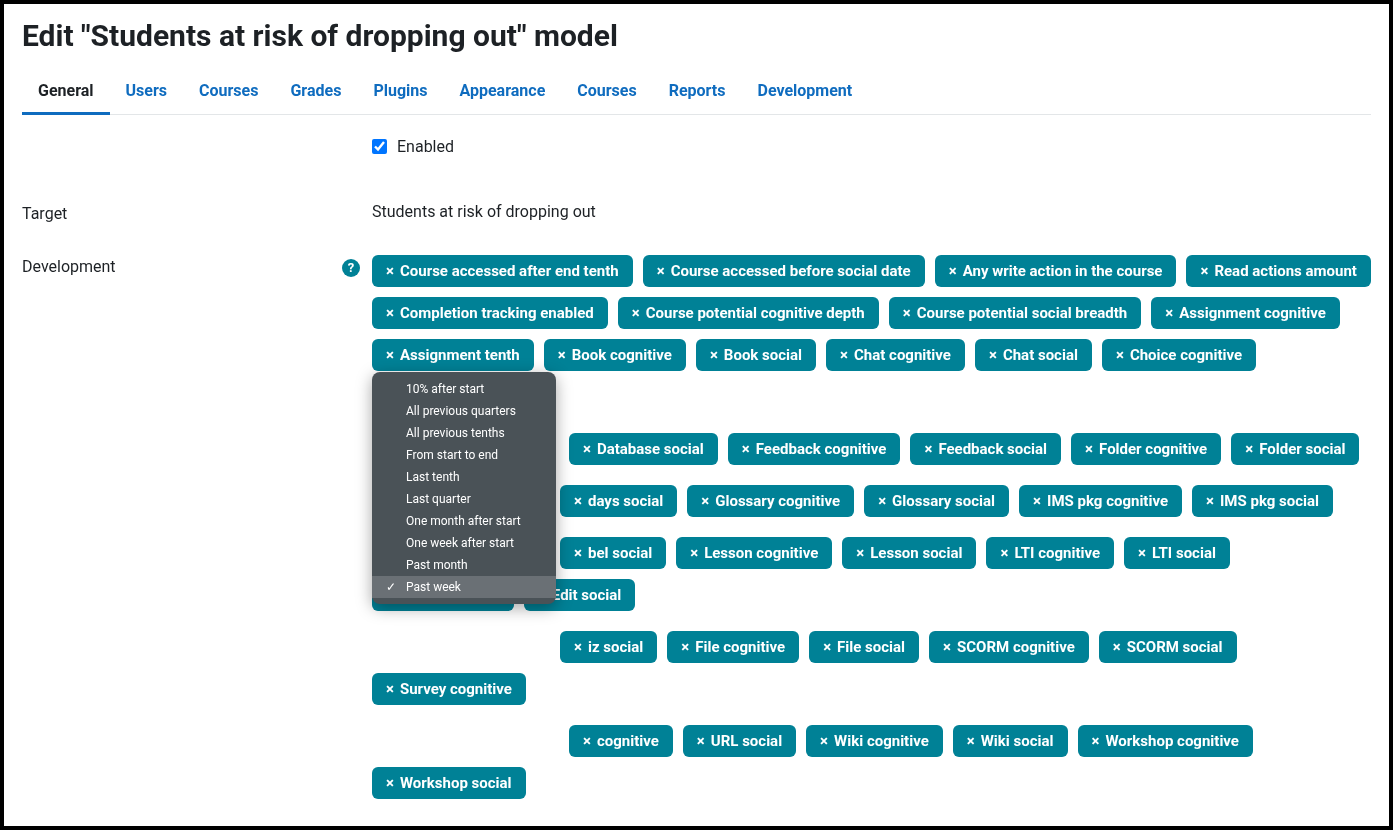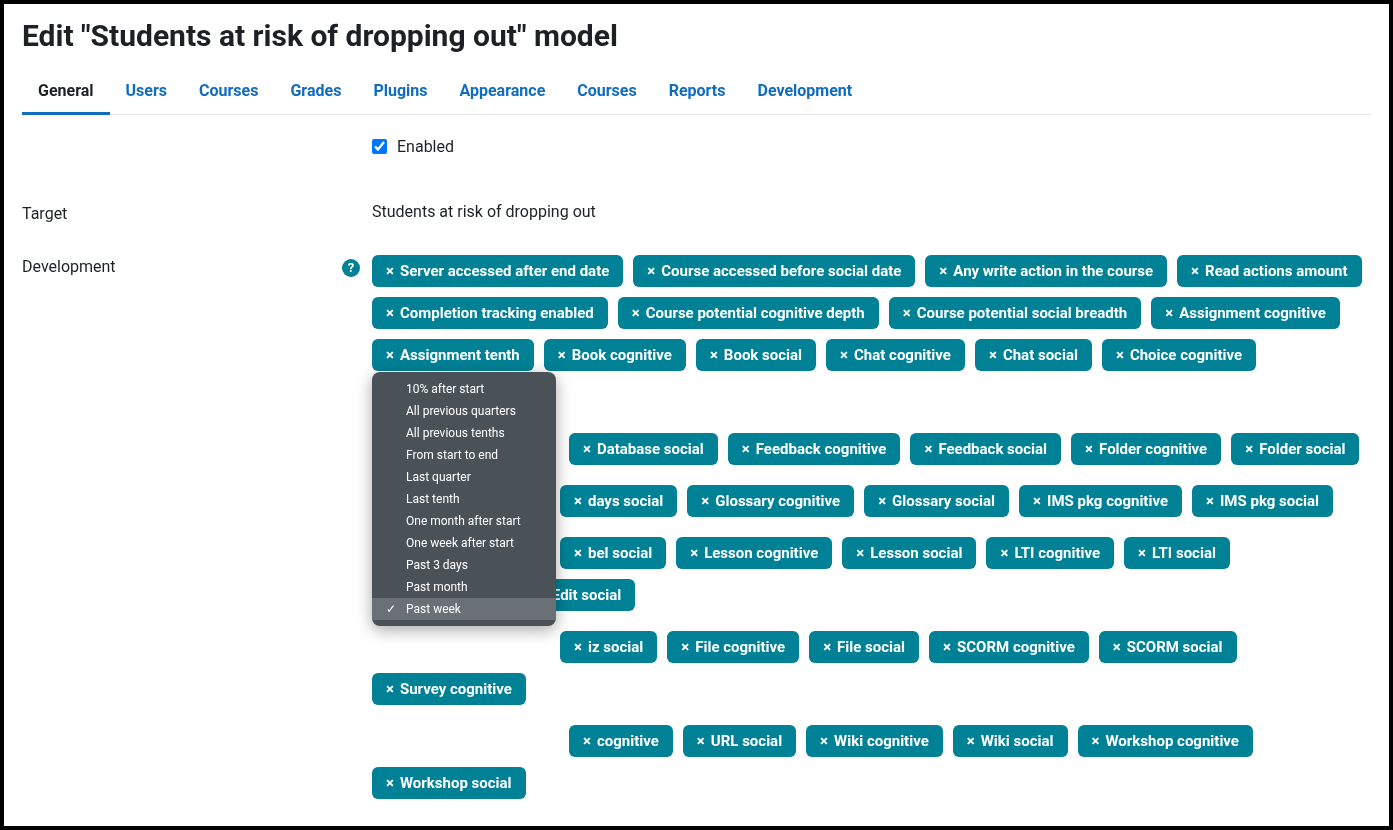--- a/index.html
+++ b/index.html
@@ -74,21 +74,21 @@
 
     <div class="form-row" style="margin-bottom:8px;">
       <div class="form-label">
         <span>Development</span>
         <span class="help"><span class="help-circle">?</span></span>
       </div>
       <div class="form-value" style="position:relative;">
         <div class="tags" id="tags">
             <span class="tag">
               <span class="x">×</span>
-              <span>Server accessed after end date</span>
+              <span>Course accessed after end tenth</span>
             </span>
             <span class="tag">
               <span class="x">×</span>
               <span>Course accessed before social date</span>
             </span>
             <span class="tag">
               <span class="x">×</span>
               <span>Any write action in the course</span>
             </span>
             <span class="tag">
@@ -287,37 +287,33 @@
       <div class="opt">
         <span class="chk"></span>
         <span>All previous tenths</span>
       </div>
       <div class="opt">
         <span class="chk"></span>
         <span>From start to end</span>
       </div>
       <div class="opt">
         <span class="chk"></span>
+        <span>Last tenth</span>
+      </div>
+      <div class="opt">
+        <span class="chk"></span>
         <span>Last quarter</span>
       </div>
       <div class="opt">
         <span class="chk"></span>
-        <span>Last tenth</span>
-      </div>
-      <div class="opt">
-        <span class="chk"></span>
         <span>One month after start</span>
       </div>
       <div class="opt">
         <span class="chk"></span>
         <span>One week after start</span>
-      </div>
-      <div class="opt">
-        <span class="chk"></span>
-        <span>Past 3 days</span>
       </div>
       <div class="opt">
         <span class="chk"></span>
         <span>Past month</span>
       </div>
       <div class="opt selected">
         <span class="chk">✓</span>
         <span>Past week</span>
       </div>
     </div>

